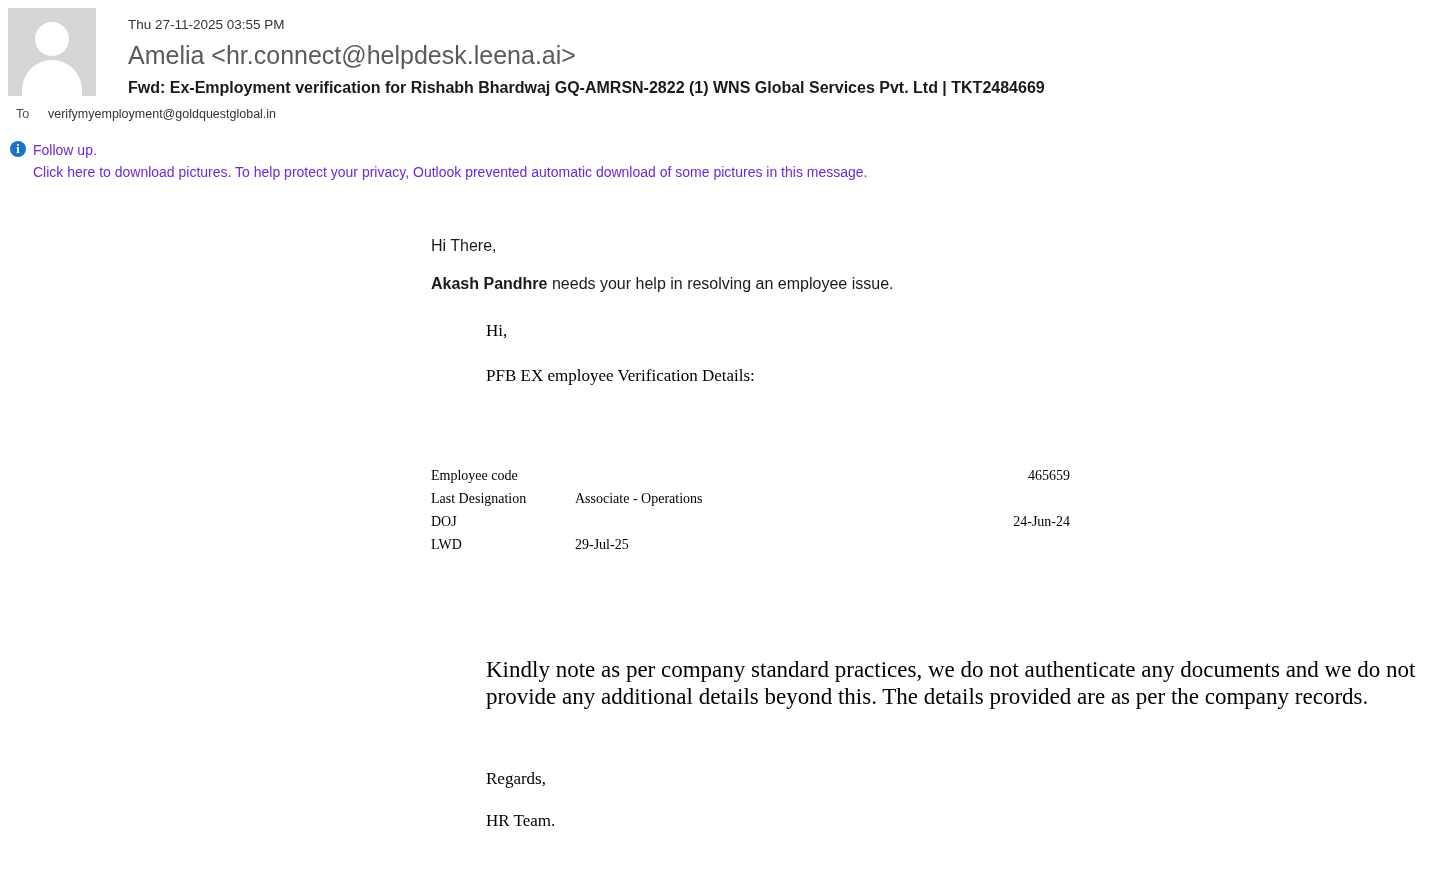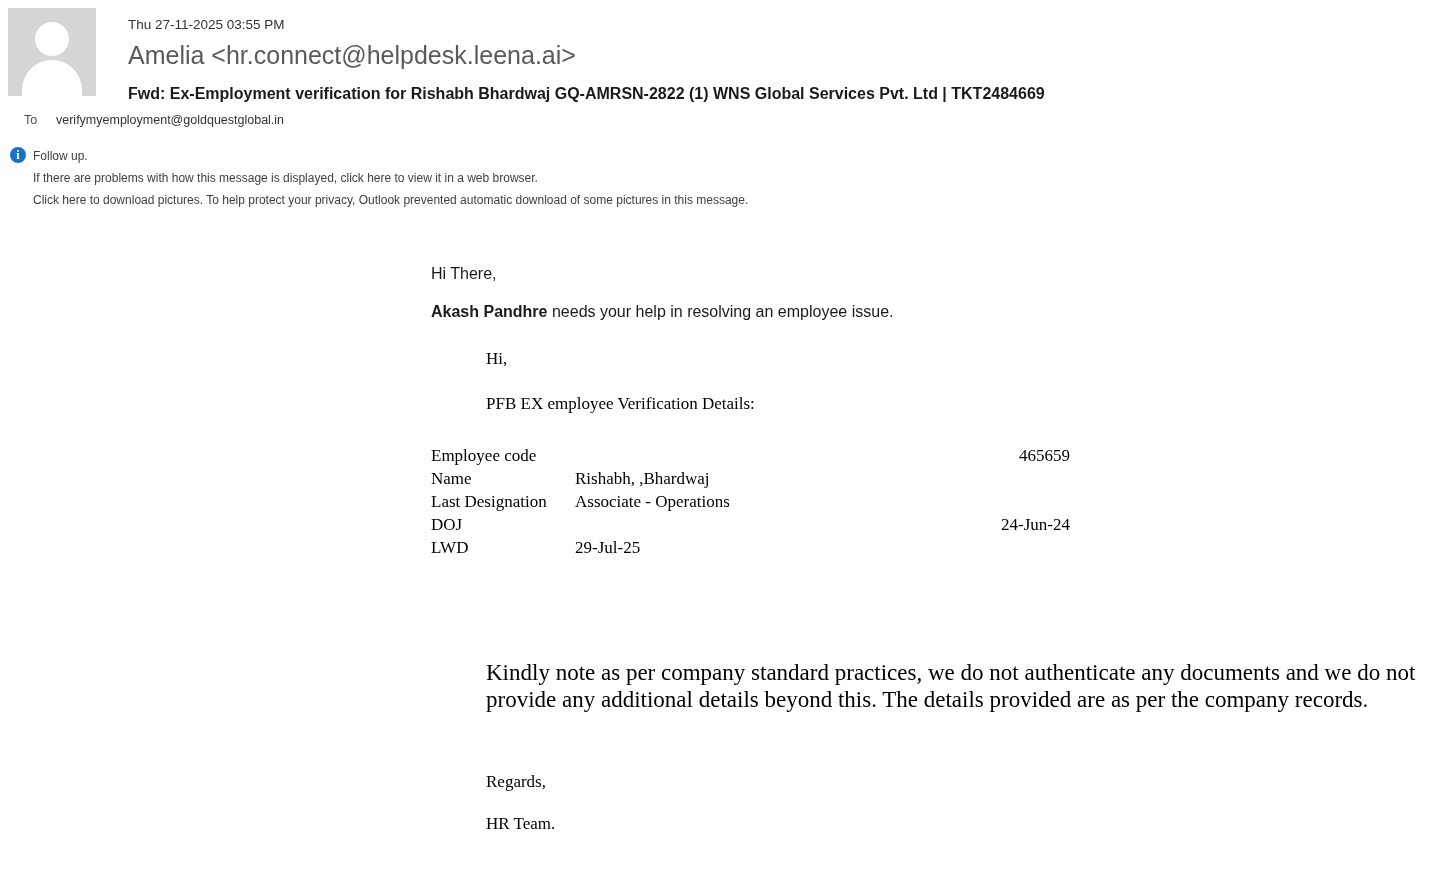--- a/index.html
+++ b/index.html
@@ -59,31 +59,31 @@
     font-size: 13.5px;
     color: #333333;
     line-height: 18px;
     margin-bottom: 5px;
   }
   .sender {
     font-size: 25px;
     color: #5a5a5a;
     font-weight: 400;
     line-height: 32px;
-    margin-bottom: 12px;
+    margin-bottom: 6px;
   }
   .subject {
     font-size: 16px;
     font-weight: bold;
     color: #1a1a1a;
     line-height: 22px;
     margin-bottom: 8px;
   }
   .to-row {
-    margin-left: 8px;
+    margin-left: 0;
     padding-left: 8px;
     display: flex;
     align-items: baseline;
     gap: 0px;
   }
   .to-label {
     font-size: 12.5px;
     color: #4d4d4d;
     width: 32px;
     display: inline-block;
@@ -108,22 +108,22 @@
     border-radius: 50%;
     background: #1a73c4;
     color: #ffffff;
     font-size: 12px;
     font-weight: bold;
     line-height: 16px;
     text-align: center;
     font-family: "Liberation Serif", serif;
   }
   .info-line {
-    font-size: 12px;
-    color: #404040;
+    font-size: 14px;
+    color: #6d28d9;
     line-height: 22px;
   }
   .info-line.first {
     padding-left: 23px;
   }
   .info-line.rest {
     padding-left: 23px;
   }
 
   
@@ -152,24 +152,24 @@
     font-size: 17px;
     color: #000000;
   }
   .quoted .q-line {
     line-height: 24px;
     margin-bottom: 21px;
   }
 
   
   .details {
-    margin-top: 28px;
+    margin-top: 76px;
     margin-left: -55px;
     font-family: "Liberation Serif", serif;
-    font-size: 17px;
+    font-size: 14px;
     border-collapse: collapse;
   }
   .details td {
     padding: 0;
     line-height: 23px;
     white-space: nowrap;
     vertical-align: top;
   }
   .details td.label { width: 144px; }
   .details td.val-left { width: 210px; }
@@ -213,21 +213,20 @@
 
   <div class="to-row">
     <span class="to-label">To</span>
     <span class="to-value">verifymyemployment@goldquestglobal.in</span>
   </div>
 </div>
 
 <div class="infobar">
   <div class="info-icon">i</div>
   <div class="info-line first">Follow up.</div>
-  <div class="info-line rest">If there are problems with how this message is displayed, click here to view it in a web browser.</div>
   <div class="info-line rest">Click here to download pictures. To help protect your privacy, Outlook prevented automatic download of some pictures in this message.</div>
 </div>
 
 <div class="body-wrap">
 
   <div class="greet">Hi There,</div>
 
   <div class="intro">
     <b>Akash Pandhre</b><span> needs your help in resolving an employee issue.</span>
   </div>
@@ -237,25 +236,20 @@
     <div class="q-line">PFB EX employee Verification Details:</div>
 
     <table class="details">
       <tbody>
         <tr>
           <td class="label">Employee code</td>
           <td class="val-left"></td>
           <td class="val-right">465659</td>
         </tr>
         <tr>
-          <td class="label">Name</td>
-          <td class="val-left">Rishabh, ,Bhardwaj</td>
-          <td class="val-right"></td>
-        </tr>
-        <tr>
           <td class="label">Last Designation</td>
           <td class="val-left">Associate - Operations</td>
           <td class="val-right"></td>
         </tr>
         <tr>
           <td class="label">DOJ</td>
           <td class="val-left"></td>
           <td class="val-right">24-Jun-24</td>
         </tr>
         <tr>

